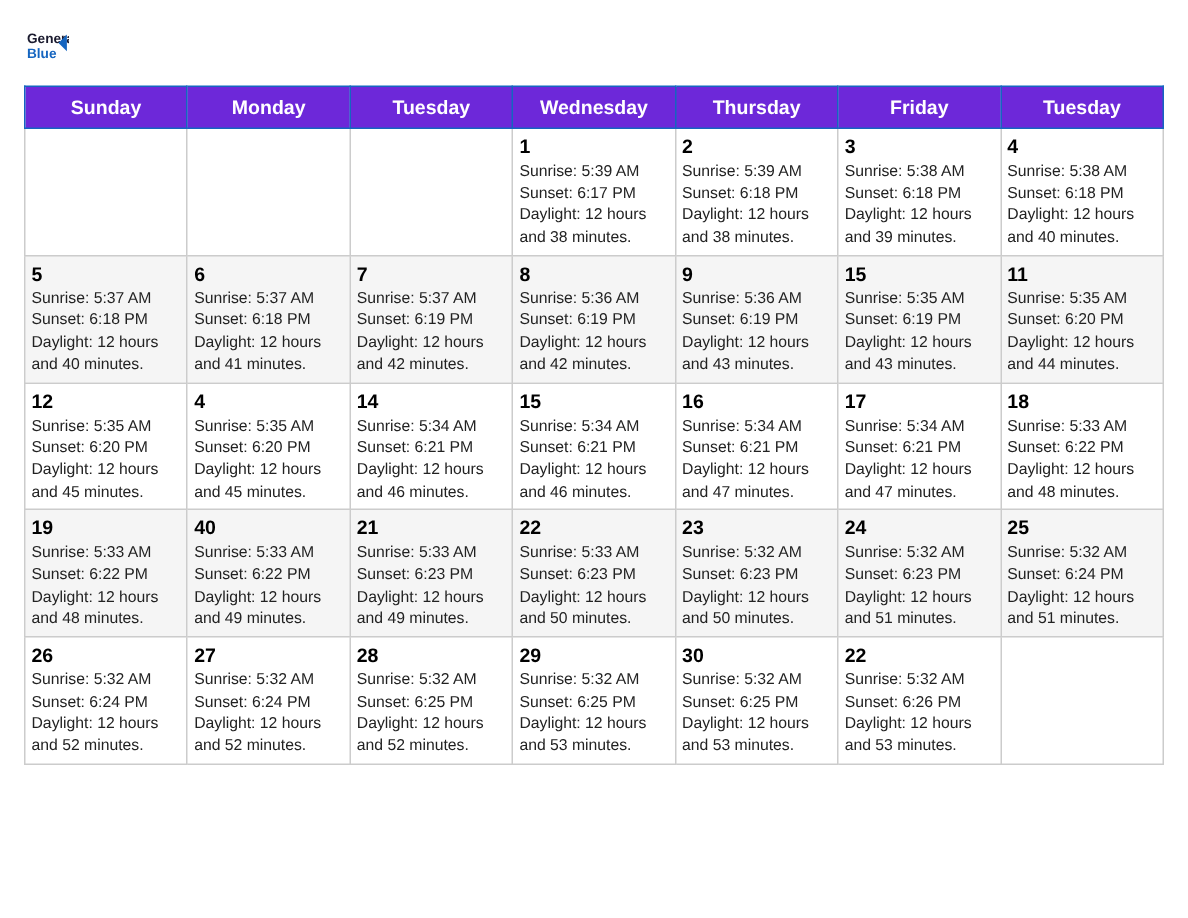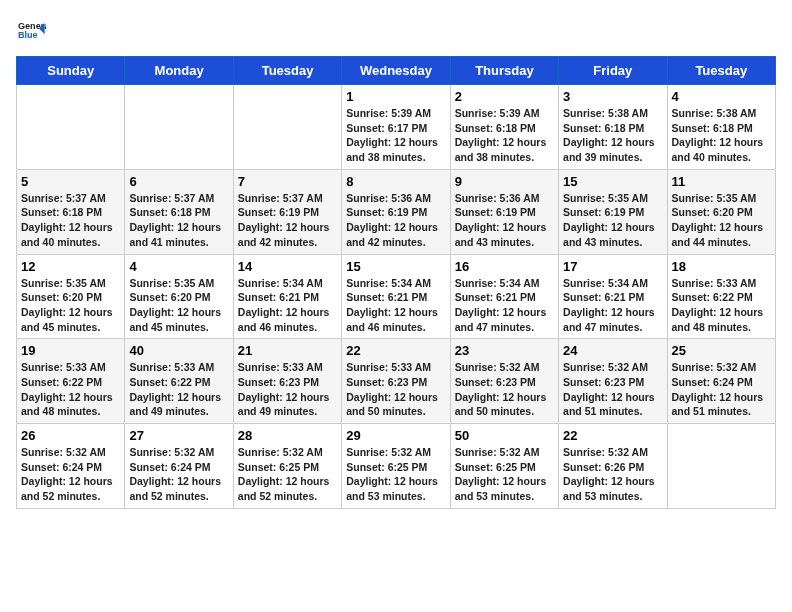--- a/index.html
+++ b/index.html
@@ -36,21 +36,21 @@
     .subtitle {
       font-size: 16px;
       color: #333;
     }
     .calendar {
       width: 100%;
       border-collapse: collapse;
       font-size: 11px;
     }
     .calendar th {
-      background: #1d4ed8;
+      background: #6d28d9;
       color: #fff;
       text-align: center;
       padding: 6px 4px;
       font-size: 13px;
       border: 1px solid #1565c0;
     }
     .calendar td {
       border: 1px solid #ccc;
       vertical-align: top;
       padding: 4px;
@@ -64,21 +64,20 @@
     .day-num {
       font-weight: bold;
       font-size: 13px;
       margin-bottom: 2px;
       display: block;
     }
     .cell-content {
       font-size: 10.5px;
       color: #222;
       line-height: 1.4;
-      font-weight: bold;
     }
     .empty-cell {
       background: #fff !important;
     }
   </style>
 </head>
 <body>
 
 <div class="header-area">
   <div class="logo">
@@ -318,21 +317,21 @@
 and 52 minutes.</div>
         </td>
         <td>
           <span class="day-num">29</span>
           <div class="cell-content" style="white-space: pre-line;">Sunrise: 5:32 AM
 Sunset: 6:25 PM
 Daylight: 12 hours
 and 53 minutes.</div>
         </td>
         <td>
-          <span class="day-num">50</span>
+          <span class="day-num">30</span>
           <div class="cell-content" style="white-space: pre-line;">Sunrise: 5:32 AM
 Sunset: 6:25 PM
 Daylight: 12 hours
 and 53 minutes.</div>
         </td>
         <td>
           <span class="day-num">22</span>
           <div class="cell-content" style="white-space: pre-line;">Sunrise: 5:32 AM
 Sunset: 6:26 PM
 Daylight: 12 hours

